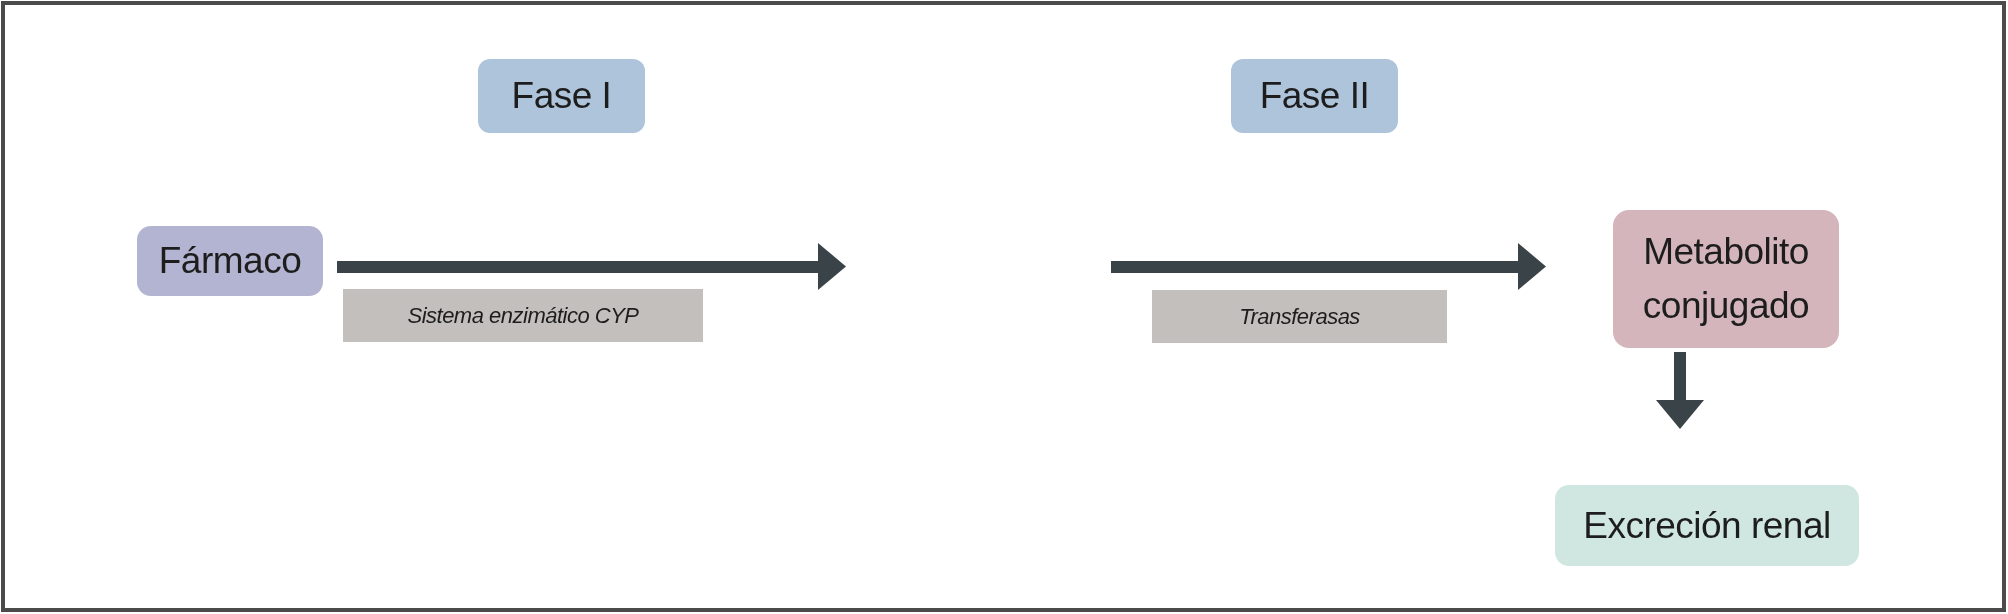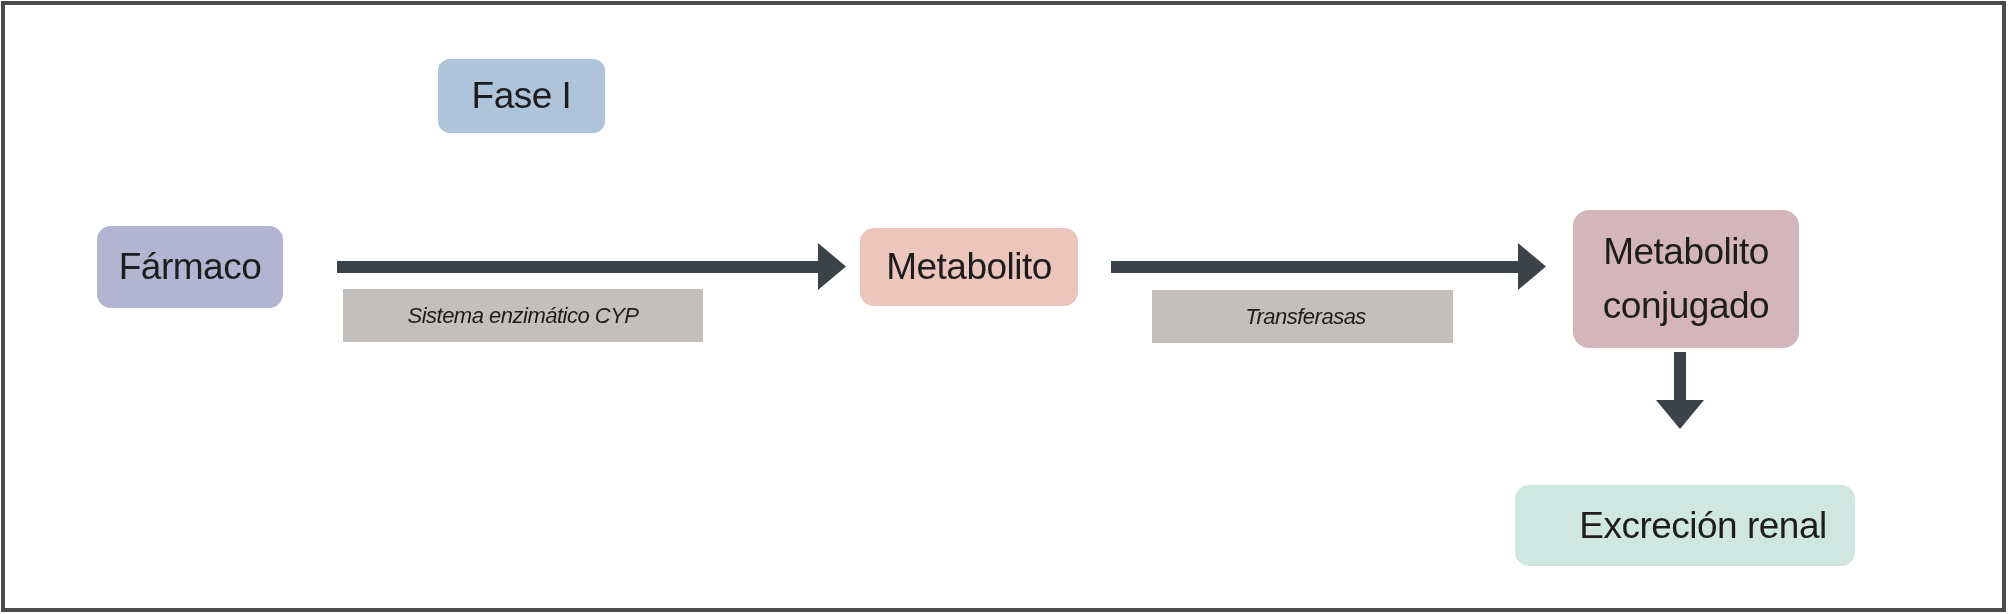--- a/index.html
+++ b/index.html
@@ -20,20 +20,21 @@
   }
   .node {
     position: absolute;
     display: flex;
     align-items: center;
     justify-content: center;
     text-align: center;
     font-size: 37px;
     letter-spacing: -0.5px;
     line-height: 1.45;
+    margin-left: 40px;
   }
   .rounded { border-radius: 14px; }
   .phase { border-radius: 12px; font-size: 37px; }
   .enzyme-label {
     position: absolute;
     display: flex;
     align-items: center;
     justify-content: center;
     text-align: center;
     font-size: 22px;
@@ -45,21 +46,21 @@
     position: absolute;
     clip-path: polygon(0 0, 100% 50%, 0 100%);
   }
   .head-down {
     position: absolute;
     clip-path: polygon(0 0, 100% 0, 50% 100%);
   }
   
   #fase1   { left: 438px;  top: 59px;  width: 167px; height: 74px; }
   #fase2   { left: 1191px; top: 59px;  width: 167px; height: 74px; }
-  #farmaco { left: 97px;   top: 226px; width: 186px; height: 82px; }
+  #farmaco { left: 97px;   top: 226px; width: 186px; height: 70px; }
   #metabolito { left: 860px; top: 228px; width: 218px; height: 78px; }
   #conjugado  { left: 1573px; top: 210px; width: 226px; height: 138px; border-radius: 16px; padding: 14px 8px; box-sizing: border-box; }
   #excrecion  { left: 1515px; top: 485px; width: 304px; height: 81px; }
   #cyp-label  { left: 343px;  top: 289px; width: 360px; height: 53px; }
   #transferasas-label { left: 1152px; top: 290px; width: 295px; height: 53px; }
   #arrow1-shaft { left: 337px;  top: 261px; width: 483px; height: 12px; }
   #arrow1-head  { left: 818px;  top: 243px; width: 28px;  height: 47px; }
   #arrow2-shaft { left: 1111px; top: 261px; width: 409px; height: 12px; }
   #arrow2-head  { left: 1518px; top: 243px; width: 28px;  height: 47px; }
   #arrow3-shaft { left: 1674px; top: 352px; width: 12px;  height: 50px; }
@@ -67,35 +68,35 @@
 </style>
 </head>
 <body>
 
 <div id="canvas">
 
   <div class="frame" style="border-color: rgb(75, 75, 75);"></div>
 
   <div id="fase1" class="node phase" style="background-color: rgb(174, 196, 219);">Fase I</div>
 
+  <div id="fase2" class="node phase" style="background-color: rgb(174, 196, 219);">Fase II</div>
 
   <div id="farmaco" class="node rounded" style="background-color: rgb(179, 179, 210);">Fármaco</div>
 
   <div id="arrow1-shaft" class="shaft" style="background-color: rgb(58, 67, 71);"></div>
   <div id="arrow1-head" class="head-right" style="background-color: rgb(58, 67, 71);"></div>
 
   <div id="cyp-label" class="enzyme-label" style="background-color: rgb(195, 191, 188);">Sistema enzimático CYP</div>
 
-  <div id="metabolito" class="node rounded" style="background-color: rgb(236, 197, 188);">Metabolito</div>
 
   <div id="arrow2-shaft" class="shaft" style="background-color: rgb(58, 67, 71);"></div>
   <div id="arrow2-head" class="head-right" style="background-color: rgb(58, 67, 71);"></div>
 
-  <div id="transferasas-label" class="enzyme-label" style="background-color: rgb(195, 191, 188); padding-left: 6px;">Transferasas</div>
+  <div id="transferasas-label" class="enzyme-label" style="background-color: rgb(195, 191, 188);">Transferasas</div>
 
   <div id="conjugado" class="node rounded" style="background-color: rgb(211, 181, 187);">Metabolito conjugado</div>
 
   <div id="arrow3-shaft" class="shaft" style="background-color: rgb(58, 67, 71);"></div>
   <div id="arrow3-head" class="head-down" style="background-color: rgb(58, 67, 71);"></div>
 
-  <div id="excrecion" class="node rounded" style="background-color: rgb(207, 231, 224); padding-left: 36px;">Excreción renal</div>
+  <div id="excrecion" class="node rounded" style="background-color: rgb(207, 231, 224);">Excreción renal</div>
 
 </div>
 
 </body></html>

